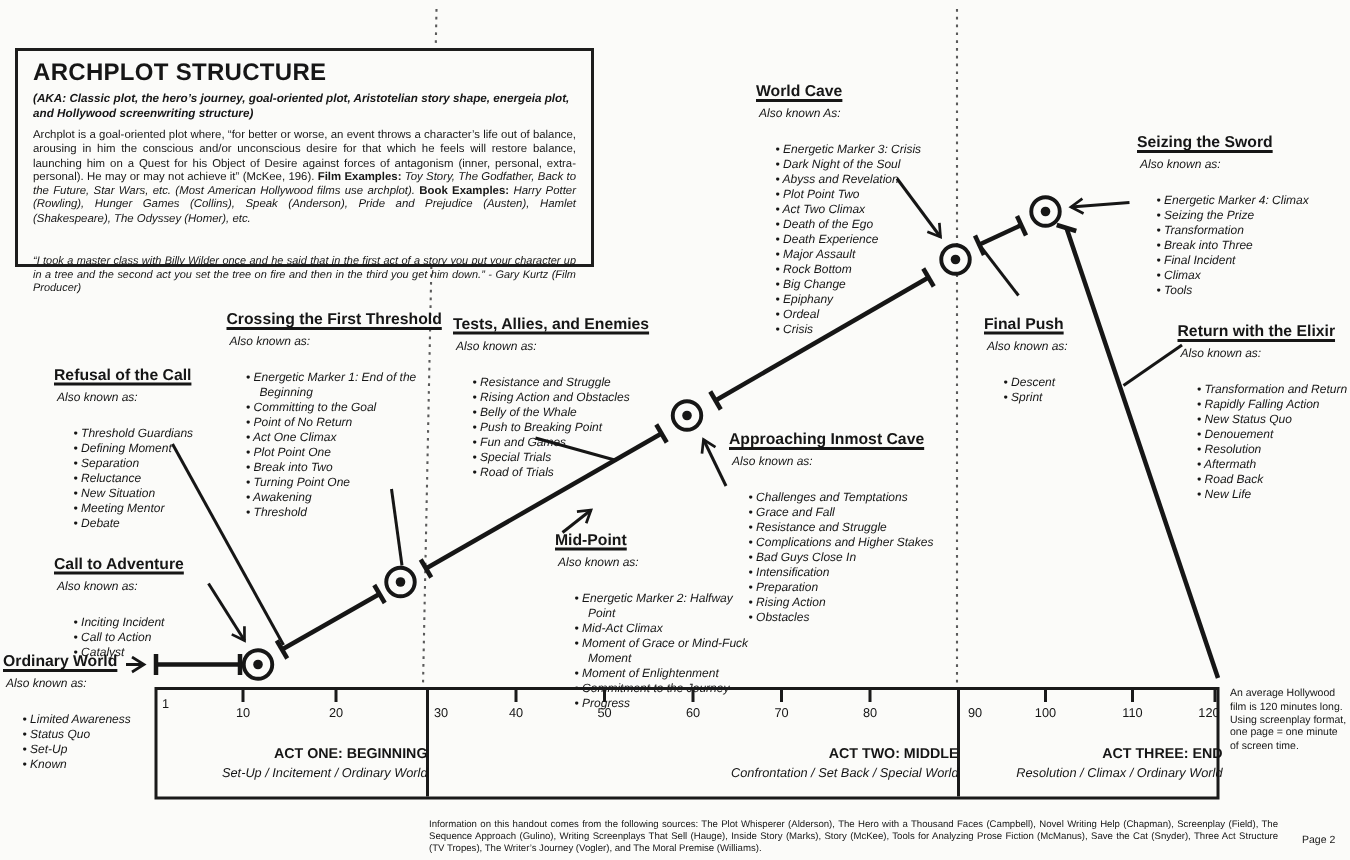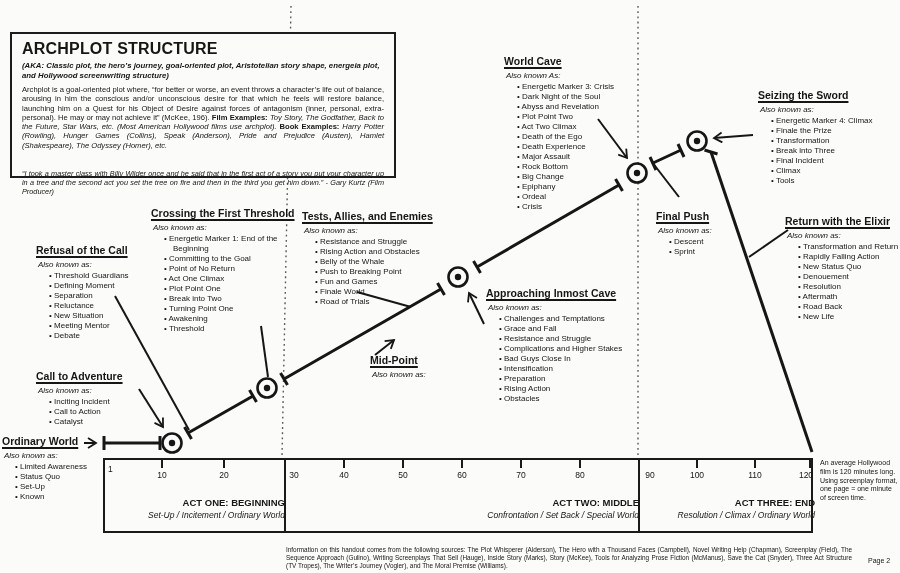--- a/index.html
+++ b/index.html
@@ -14,21 +14,21 @@
   .body-par{font-size:7.6px;line-height:9.3px;margin-top:5px;text-align:justify}
   .body-par .b{font-weight:bold}
   .body-par .i{font-style:italic}
   .quote{font-size:7.3px;line-height:9px;font-style:italic;margin-top:19px;text-align:justify}
 
   
   .stage{position:absolute;z-index:2}
   .stage-title{display:inline-block;font-weight:bold;font-size:10.5px;white-space:nowrap;
     text-decoration:underline;text-decoration-thickness:1.5px;text-underline-offset:2px}
   .stage .aka{font-style:italic;font-size:8px;line-height:10px;margin-top:2px;margin-left:2px}
-  .stage ul{list-style:none;font-size:8px;line-height:10px;margin-left:13px;margin-top:1px}
+  .stage ul{list-style:none;font-style:italic;font-size:8px;line-height:10px;margin-left:13px;margin-top:14px}
   .stage li{padding-left:9px;text-indent:-9px}
   .stage li::before{content:"\2022  "}
 
   
   #timeline{position:absolute;left:103px;top:458px;width:710px;height:75px;border:2px solid #1a1a1a;z-index:2}
   .tl-divider{position:absolute;top:0;width:2px;height:100%;background:#1a1a1a}
   .tl-tick{position:absolute;top:0;width:2px;height:8px;background:#1a1a1a}
   .tl-num{position:absolute;top:10px;font-size:8.5px;transform:translateX(-50%);white-space:nowrap}
   .tl-num.first{transform:none}
   .act{position:absolute;bottom:11px;text-align:right}
@@ -179,28 +179,36 @@
 
 <div class="stage" style="left:302px;top:206px;width:150px">
   <div class="stage-title">Tests, Allies, and Enemies</div>
   <div class="aka">Also known as:</div>
   <ul>
       <li>Resistance and Struggle</li>
       <li>Rising Action and Obstacles</li>
       <li>Belly of the Whale</li>
       <li>Push to Breaking Point</li>
       <li>Fun and Games</li>
-      <li>Finale World</li>
+      <li>Special Trials</li>
       <li>Road of Trials</li>
     </ul>
 </div>
 
 <div class="stage" style="left:370px;top:350px;width:135px">
   <div class="stage-title">Mid-Point</div>
   <div class="aka">Also known as:</div>
+  <ul>
+      <li>Energetic Marker 2: Halfway Point</li>
+      <li>Mid-Act Climax</li>
+      <li>Moment of Grace or Mind-Fuck Moment</li>
+      <li>Moment of Enlightenment</li>
+      <li>Commitment to the Journey</li>
+      <li>Progress</li>
+    </ul>
 </div>
 
 <div class="stage" style="left:486px;top:283px;width:160px">
   <div class="stage-title">Approaching Inmost Cave</div>
   <div class="aka">Also known as:</div>
   <ul>
       <li>Challenges and Temptations</li>
       <li>Grace and Fall</li>
       <li>Resistance and Struggle</li>
       <li>Complications and Higher Stakes</li>
@@ -239,21 +247,21 @@
       <li>Descent</li>
       <li>Sprint</li>
     </ul>
 </div>
 
 <div class="stage" style="left:758px;top:85px;width:140px">
   <div class="stage-title">Seizing the Sword</div>
   <div class="aka">Also known as:</div>
   <ul>
       <li>Energetic Marker 4: Climax</li>
-      <li>Finale the Prize</li>
+      <li>Seizing the Prize</li>
       <li>Transformation</li>
       <li>Break into Three</li>
       <li>Final Incident</li>
       <li>Climax</li>
       <li>Tools</li>
     </ul>
 </div>
 
 <div class="stage" style="left:785px;top:211px;width:130px">
   <div class="stage-title">Return with the Elixir</div>

